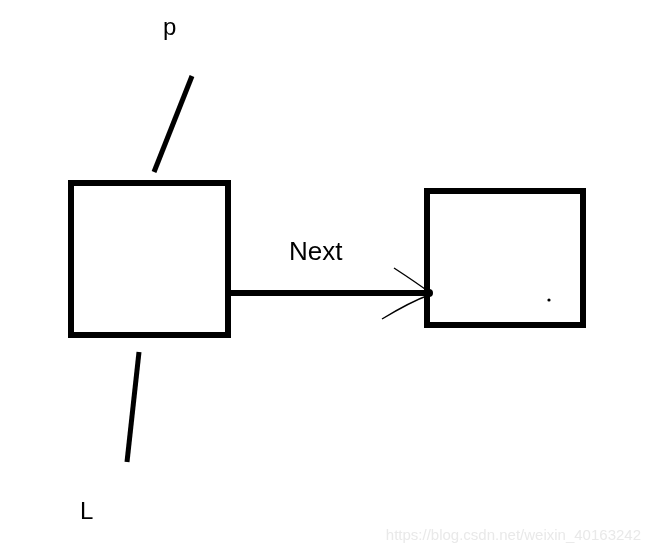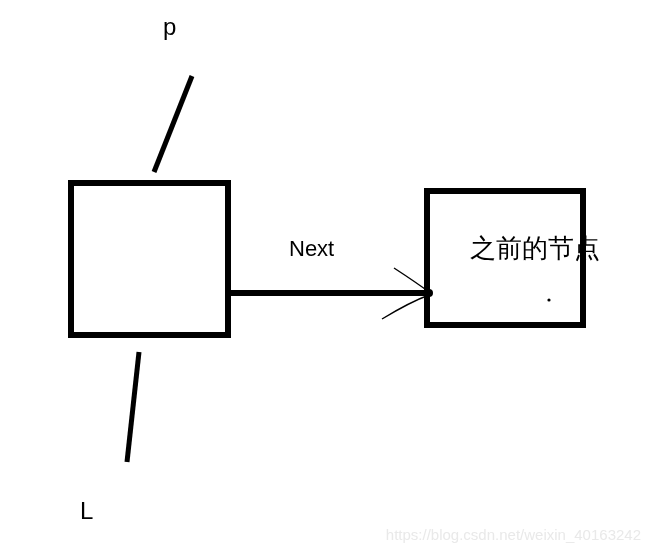--- a/index.html
+++ b/index.html
@@ -33,21 +33,21 @@
   #box-prev { left: 424px; top: 188px; width: 162px; height: 140px; }
 
   .label {
     position: absolute;
     color: #000000;
     white-space: nowrap;
     line-height: 1.1;
   }
   .pointer-label { font-size: 24px; }
   .node-label    { font-size: 26px; }
-  .arrow-label   { font-size: 22px; }
+  .arrow-label   { font-size: 26px; }
 
   #label-p    { left: 163px; top: 14px;  }
   #label-new  { left: 97px;  top: 238px; }
   #label-next { left: 289px; top: 237px; }
   #label-prev { left: 470px; top: 234px; }
   #label-l    { left: 80px;  top: 498px; }
 
   #watermark {
     position: absolute;
     right: 12px;
@@ -79,19 +79,18 @@
 
   <div id="box-new" class="node-box"></div>
 
   <div id="box-prev" class="node-box"></div>
 
   <div id="label-p" class="label pointer-label">p</div>
 
 
   <div id="label-next" class="label arrow-label">Next</div>
 
-  <div id="label-prev" class="label node-label">之前的节点</div>
 
   <div id="label-l" class="label pointer-label">L</div>
 
   <div id="watermark">https://blog.csdn.net/weixin_40163242</div>
 
 </div>
 
 </body></html>

